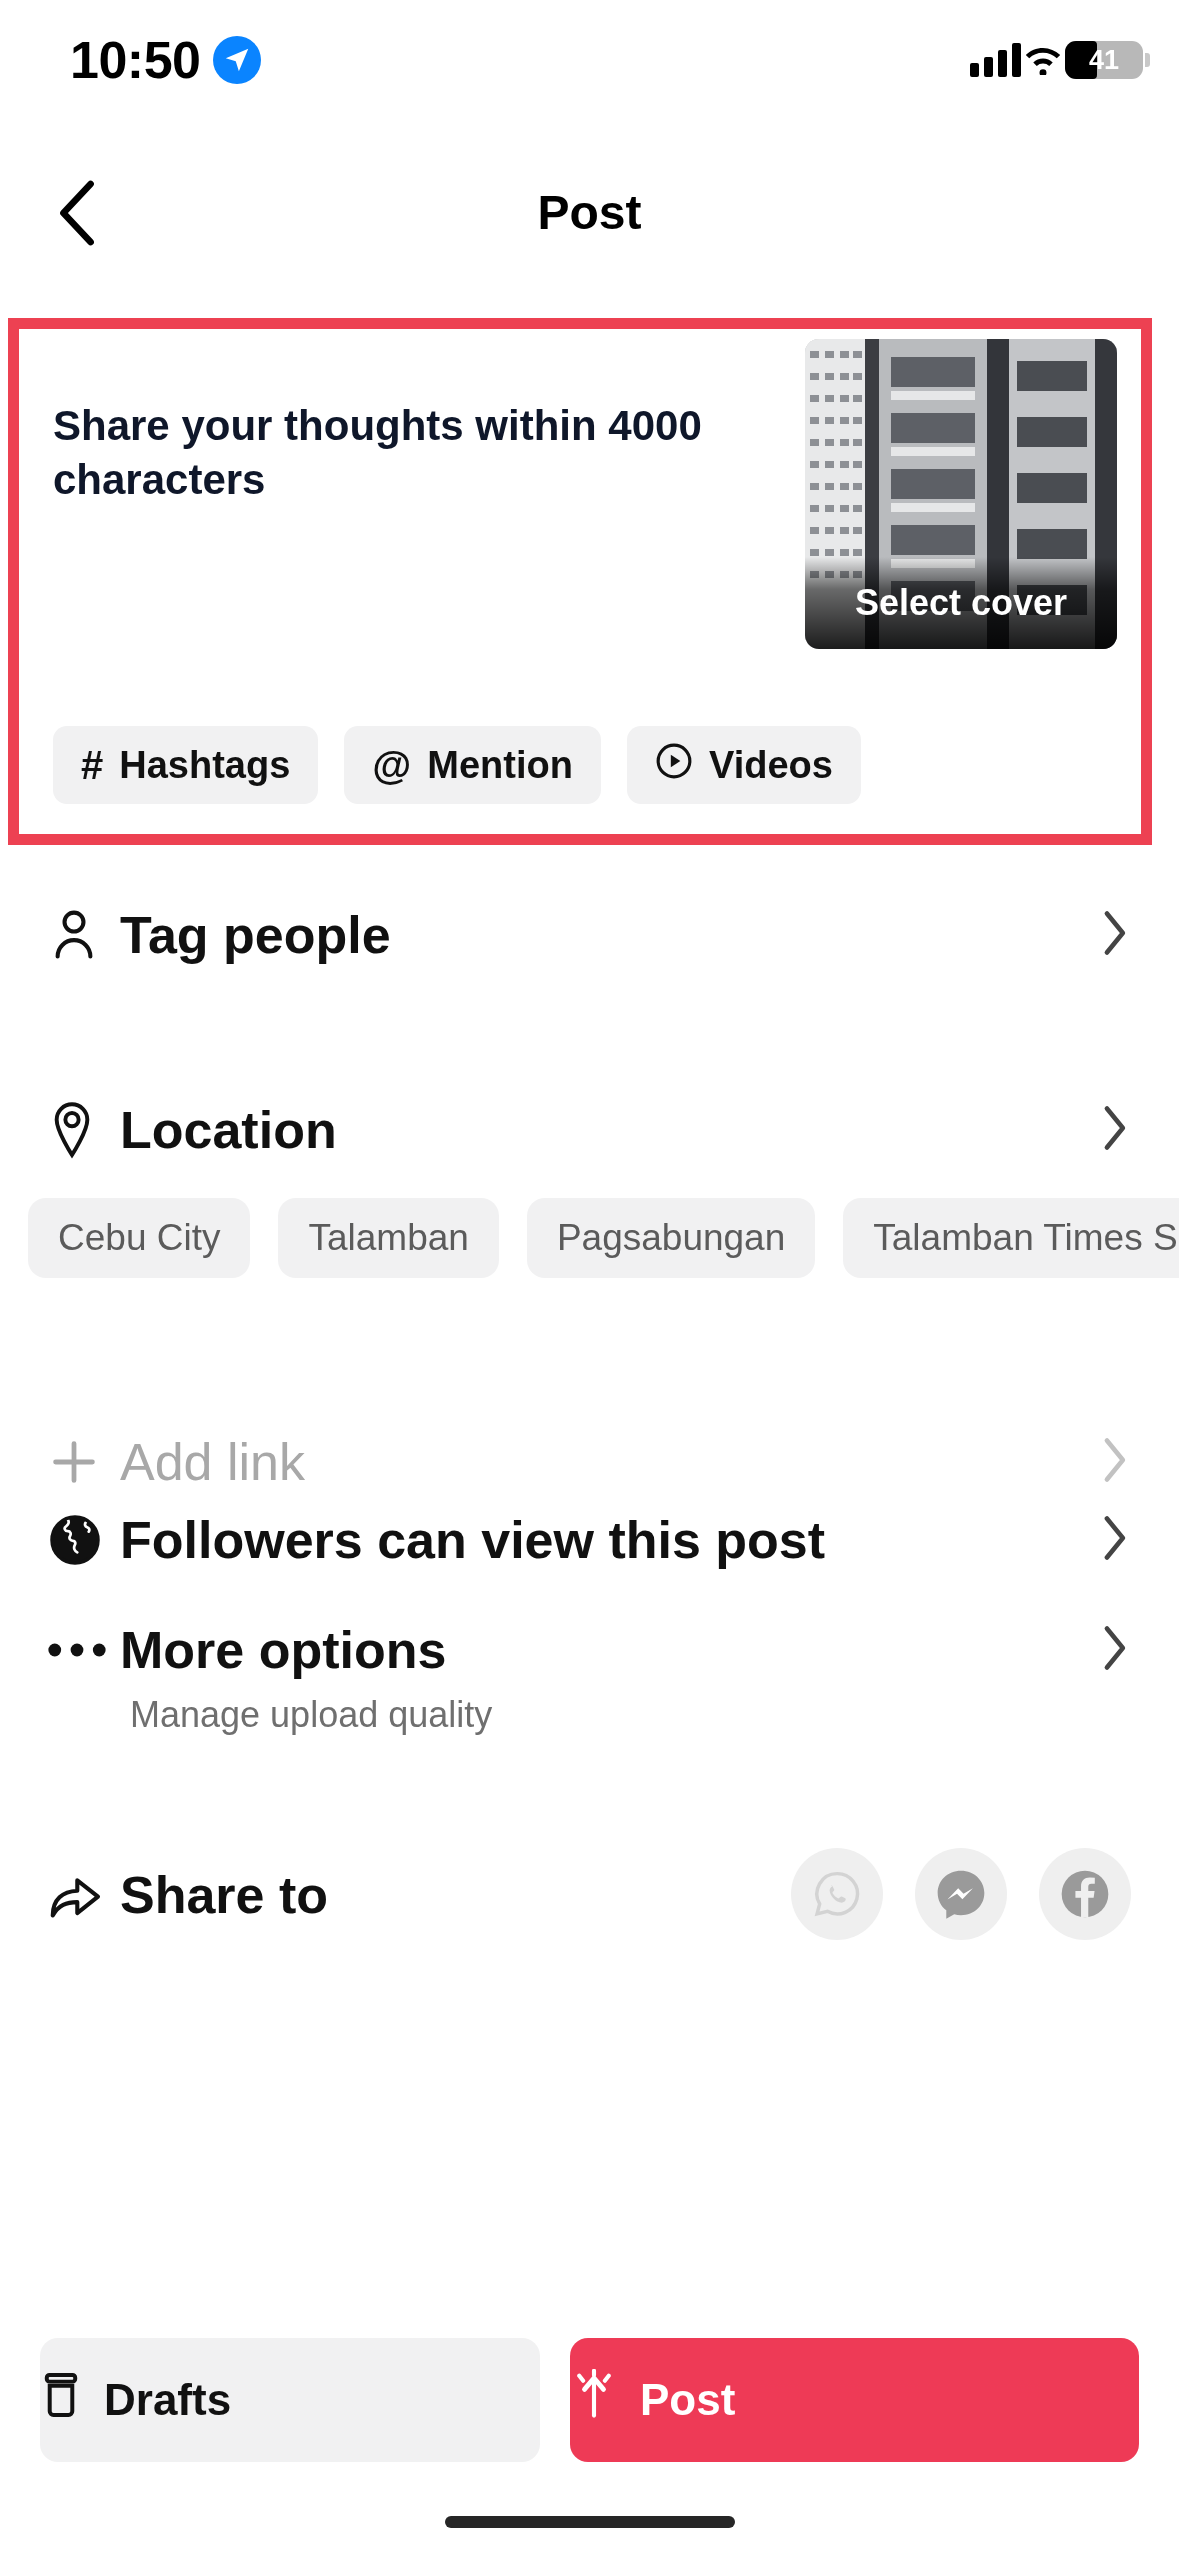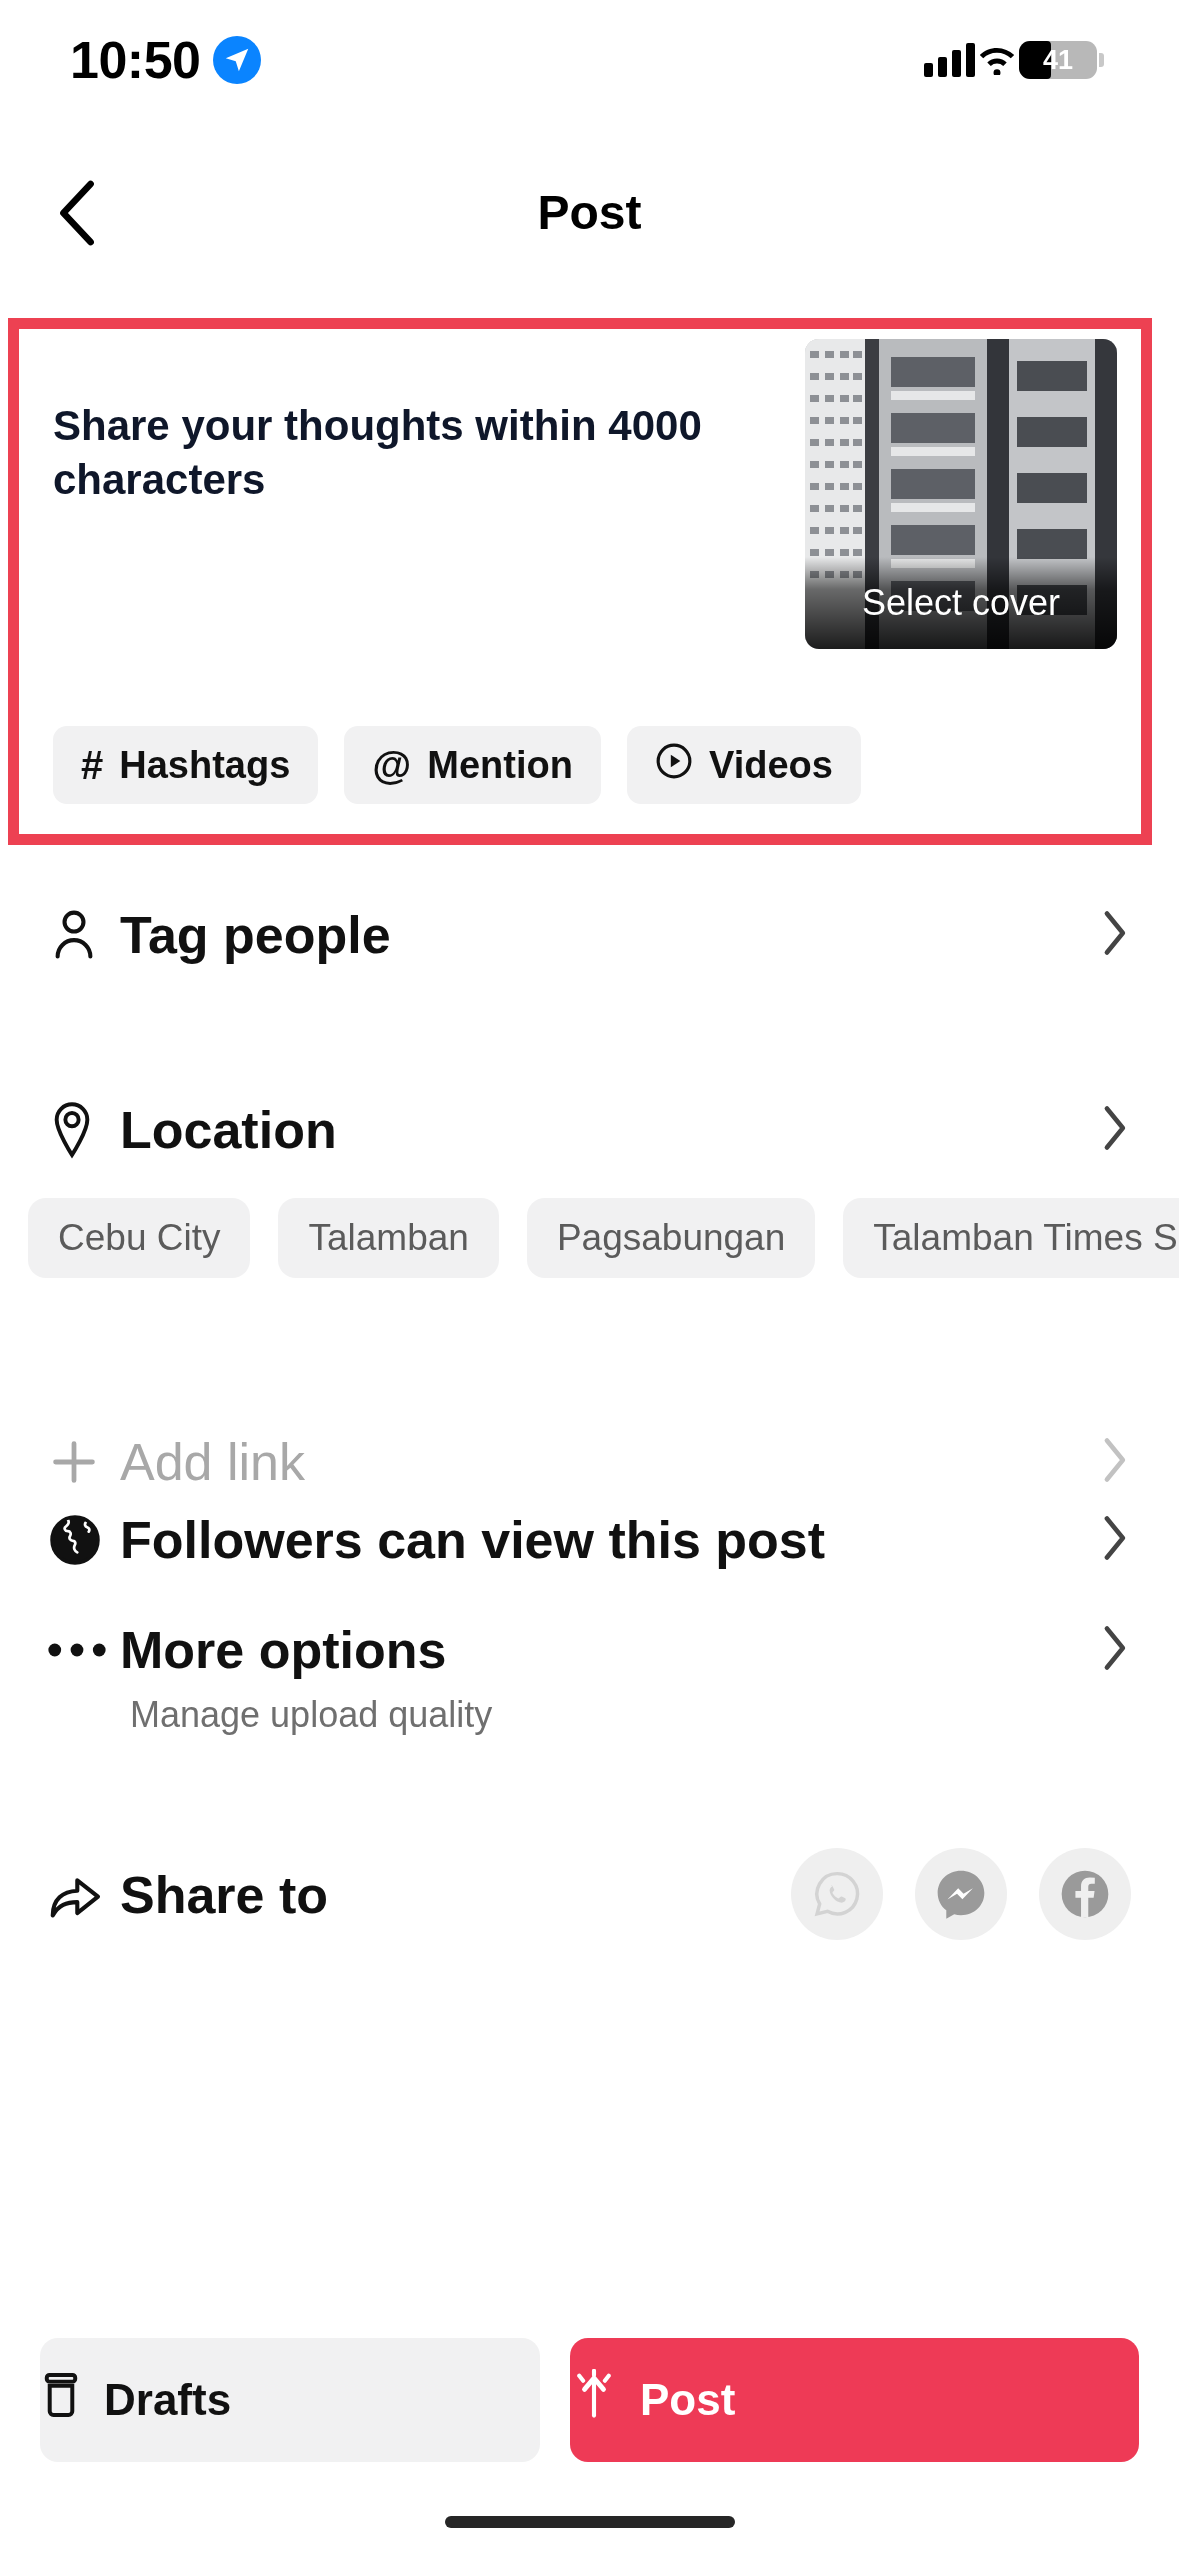--- a/index.html
+++ b/index.html
@@ -9,21 +9,21 @@
     font-family:"Liberation Sans", sans-serif;
     -webkit-font-smoothing:antialiased;
     overflow:hidden;
   }
   .screen { position:relative; width:1179px; height:2556px; background:#fff; }
 
   
   .statusbar {
     position:absolute; top:0; left:0; width:1179px; height:120px;
     display:flex; align-items:center; justify-content:space-between;
-    padding:0 82px 0 70px;
+    padding:0 36px 0 70px;
   }
   .sb-left { display:flex; align-items:center; gap:12px; }
   .sb-time { font-size:52px; font-weight:700; color:#000; letter-spacing:-0.5px; line-height:1; }
   .loc-badge {
     width:48px; height:48px; border-radius:50%;
     background:#0a84ff; display:flex; align-items:center; justify-content:center;
   }
   .sb-right { display:flex; align-items:center; gap:0; }
   .signal { display:flex; align-items:flex-end; gap:5px; height:34px; }
   .signal i { display:block; width:9px; background:#000; border-radius:2px; }
@@ -75,21 +75,21 @@
   }
   .thumb {
     position:absolute; right:24px; top:10px; width:312px; height:310px;
     border-radius:14px; overflow:hidden; background:#d9d9d9;
   }
   .thumb-img { position:absolute; inset:0; }
   .cover-label {
     position:absolute; left:0; right:0; bottom:0; height:92px;
     background:linear-gradient(to top, rgba(0,0,0,.88), rgba(0,0,0,.55) 65%, rgba(0,0,0,0));
     display:flex; align-items:center; justify-content:center;
-    color:#fff; font-size:36px; font-weight:400;
+    color:#fff; font-size:36px; font-weight:700;
   }
   .chip-row {
     position:absolute; left:34px; bottom:30px;
     display:flex; gap:26px; align-items:center;
   }
   .chip {
     background:#f1f1f2; border-radius:14px; height:78px;
     display:flex; align-items:center; gap:16px; padding:0 28px;
     font-size:38px; font-weight:700; color:#111; white-space:nowrap;
   }

